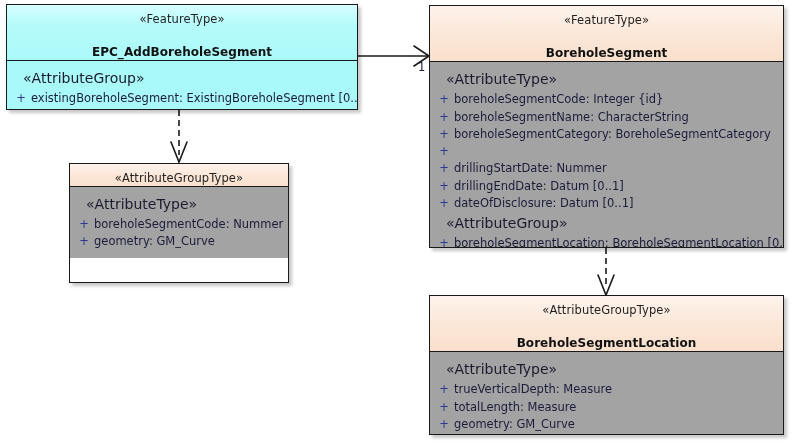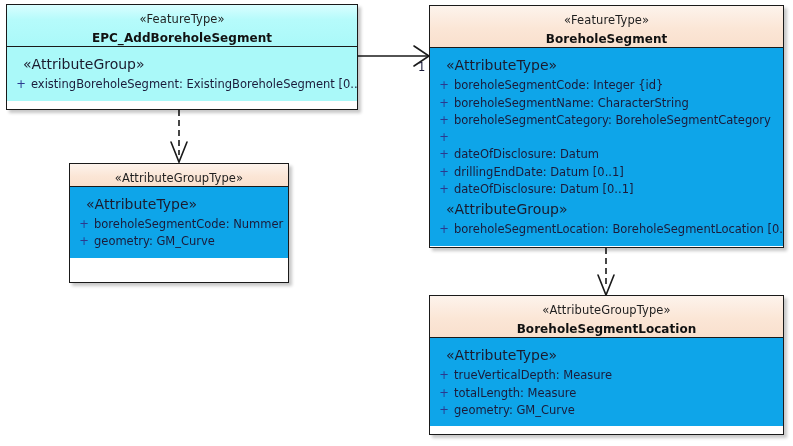--- a/index.html
+++ b/index.html
@@ -54,21 +54,21 @@
     font-size: 11.5px;
     color: #1f1f1f;
     letter-spacing: 0.1px;
   }
   .umlbox .hdr .cname {
     display: block;
     font-size: 12px;
     font-weight: bold;
     color: #111111;
     letter-spacing: 0.05px;
-    margin-top: 4px;
+    margin-top: 18px;
   }
 
   .umlbox .body {
     box-sizing: border-box;
     padding: 6px 4px 7px 4px;
   }
 
   .grp-stereo {
     font-size: 14px;
     color: #1b1b2e;
@@ -101,21 +101,21 @@
     background: linear-gradient(to bottom, #d9feff 0%, #b6fbfb 35%, #aaf9f9 100%);
   }
   .cyan .body {
     background: #aaf9f9;
   }
 
   .peach .hdr {
     background: linear-gradient(to bottom, #fdf3ec 0%, #fbe6d6 55%, #f9e0cd 100%);
   }
   .peach .body {
-    background: #0ea5e9;
+    background: #a3a3a3;
   }
 
   
   .conn-label {
     position: absolute;
     font-size: 11.5px;
     color: #1b1b3a;
     white-space: nowrap;
   }
 </style>
@@ -176,21 +176,21 @@
       </div>
       <div class="attr">
         <span class="vis">+</span>
         <span class="sig">boreholeSegmentCategory: BoreholeSegmentCategory</span>
       </div>
       <div class="attr">
         <span class="vis">+</span>
       </div>
       <div class="attr">
         <span class="vis">+</span>
-        <span class="sig">dateOfDisclosure: Datum</span>
+        <span class="sig">drillingStartDate: Nummer</span>
       </div>
       <div class="attr">
         <span class="vis">+</span>
         <span class="sig">drillingEndDate: Datum [0..1]</span>
       </div>
       <div class="attr">
         <span class="vis">+</span>
         <span class="sig">dateOfDisclosure: Datum [0..1]</span>
       </div>
 

